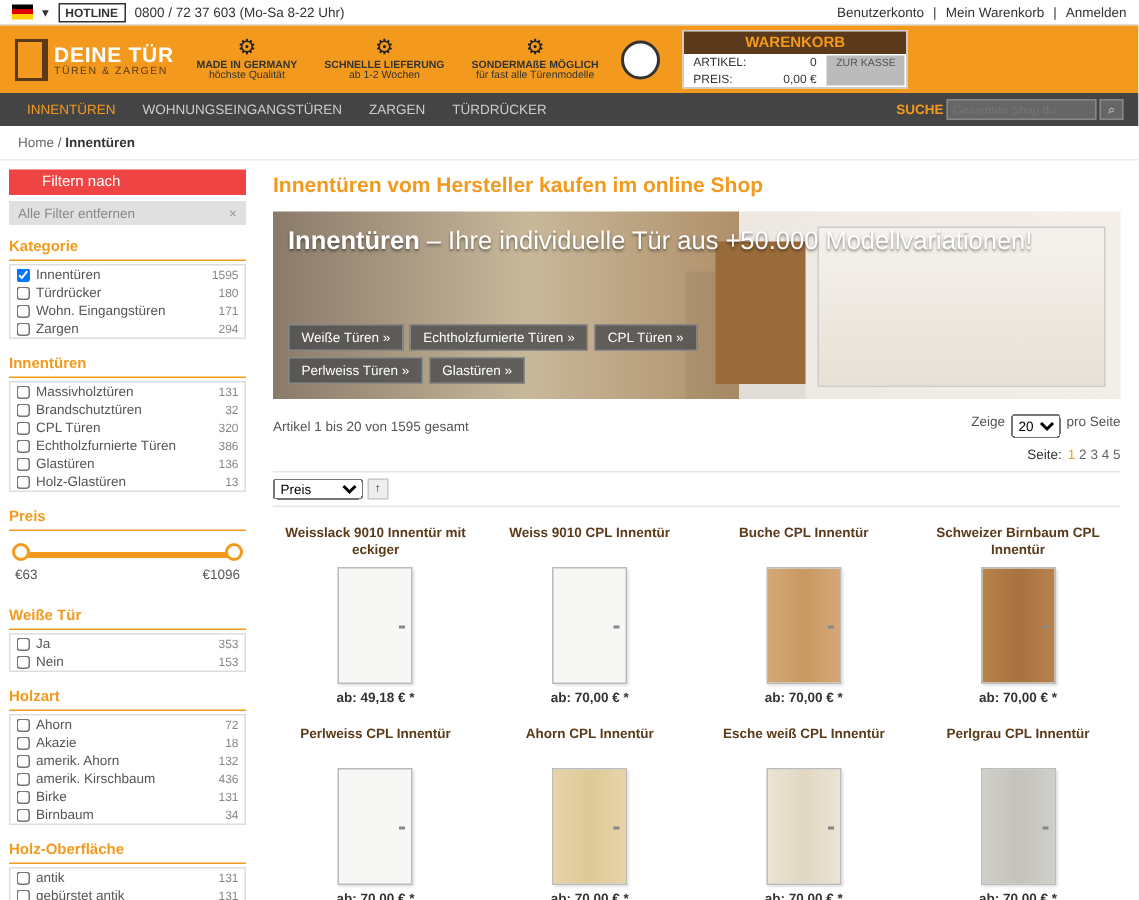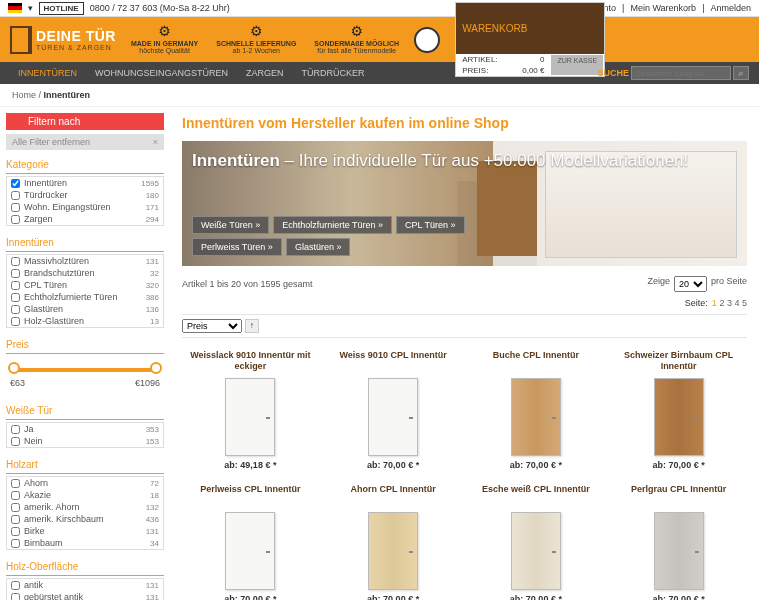--- a/index.html
+++ b/index.html
@@ -13,38 +13,38 @@
 .header{background:#f39a1e;height:45px;display:flex;align-items:center;padding:0 10px;gap:15px;color:#fff}
 .logo{display:flex;align-items:center;gap:4px}
 .logo-icon{width:22px;height:28px;border:2px solid #5a3a1a;border-right:4px solid #5a3a1a;position:relative}
 .logo-text{font-size:14px;font-weight:bold;letter-spacing:0.5px}
 .logo-sub{font-size:7px;letter-spacing:1px;color:#5a3a1a}
 .features{display:flex;gap:18px;font-size:7px;color:#333}
 .feature{text-align:center;line-height:1.1}
 .feature-icon{font-size:14px;color:#222}
 .trusted{width:26px;height:26px;border-radius:50%;background:#fff;border:2px solid #333;display:flex;align-items:center;justify-content:center;font-size:12px;font-style:italic;font-weight:bold}
 .cart-box{background:#fff;color:#333;min-width:150px;font-size:8px;border:1px solid #ccc}
-.cart-head{background:#5a3a1a;color:#f39a1e;font-weight:normal;padding:20px 6px;text-align:left;font-size:10px}
+.cart-head{background:#5a3a1a;color:#f39a1e;font-weight:bold;padding:2px 6px;text-align:center;font-size:10px}
 .cart-row{display:flex;justify-content:space-between;padding:1px 6px}
 .cart-btn{background:#bbb;color:#555;padding:2px 6px;font-size:7px;text-align:center;float:right;margin:1px}
 .navbar{background:#444;height:22px;display:flex;align-items:center;padding:0 10px;gap:2px;color:#ccc;font-size:9px}
 .nav-item{padding:4px 8px;color:#ccc;cursor:pointer}
 .nav-item.active{color:#f39a1e}
 .nav-spacer{flex:1}
 .search-label{color:#f39a1e;font-weight:bold;font-size:9px}
 .search-input{width:100px;height:14px;font-size:8px;padding:0 3px;background:#666;color:#ccc;border:1px solid #888}
 .search-btn{width:16px;height:14px;background:#666;border:1px solid #888;color:#ccc;font-size:9px}
 .breadcrumb{padding:6px 12px;font-size:9px;color:#666;border-bottom:1px solid #eee}
 .breadcrumb b{color:#333}
 .layout{display:flex}
 .sidebar{width:170px;padding:6px;font-size:9px}
 .side-head{background:#ef4444;color:#fff;padding:3px 22px;font-size:10px;margin-bottom:4px}
 .remove-filter{background:#e0e0e0;padding:3px 6px;color:#888;position:relative;margin-bottom:6px;font-size:9px}
 .remove-filter::after{content:"×";position:absolute;right:6px;color:#999}
-.facet-title{color:#f39a1e;font-weight:normal;padding:3px 0;border-bottom:1px solid #f39a1e;margin-bottom:2px;font-size:10px}
+.facet-title{color:#f39a1e;font-weight:bold;padding:3px 0;border-bottom:1px solid #f39a1e;margin-bottom:2px;font-size:10px}
 .facet-box{border:1px solid #ddd;max-height:85px;overflow:hidden;margin-bottom:8px;position:relative}
 .facet-box.tall{max-height:100px}
 .facet-row{display:flex;align-items:center;padding:1px 4px;font-size:9px;color:#555}
 .facet-row input{margin-right:4px;width:9px;height:9px}
 .facet-row .cnt{margin-left:auto;color:#888;font-size:8px}
 .slider-wrap{padding:6px 4px;margin-bottom:8px}
 .slider-track{height:4px;background:#f39a1e;border-radius:2px;position:relative;margin:6px 0}
 .slider-handle{width:12px;height:12px;border-radius:50%;background:#fff;border:2px solid #f39a1e;position:absolute;top:-6px}
 .slider-labels{display:flex;justify-content:space-between;font-size:9px;color:#555}
 .main{flex:1;padding:8px 12px}

